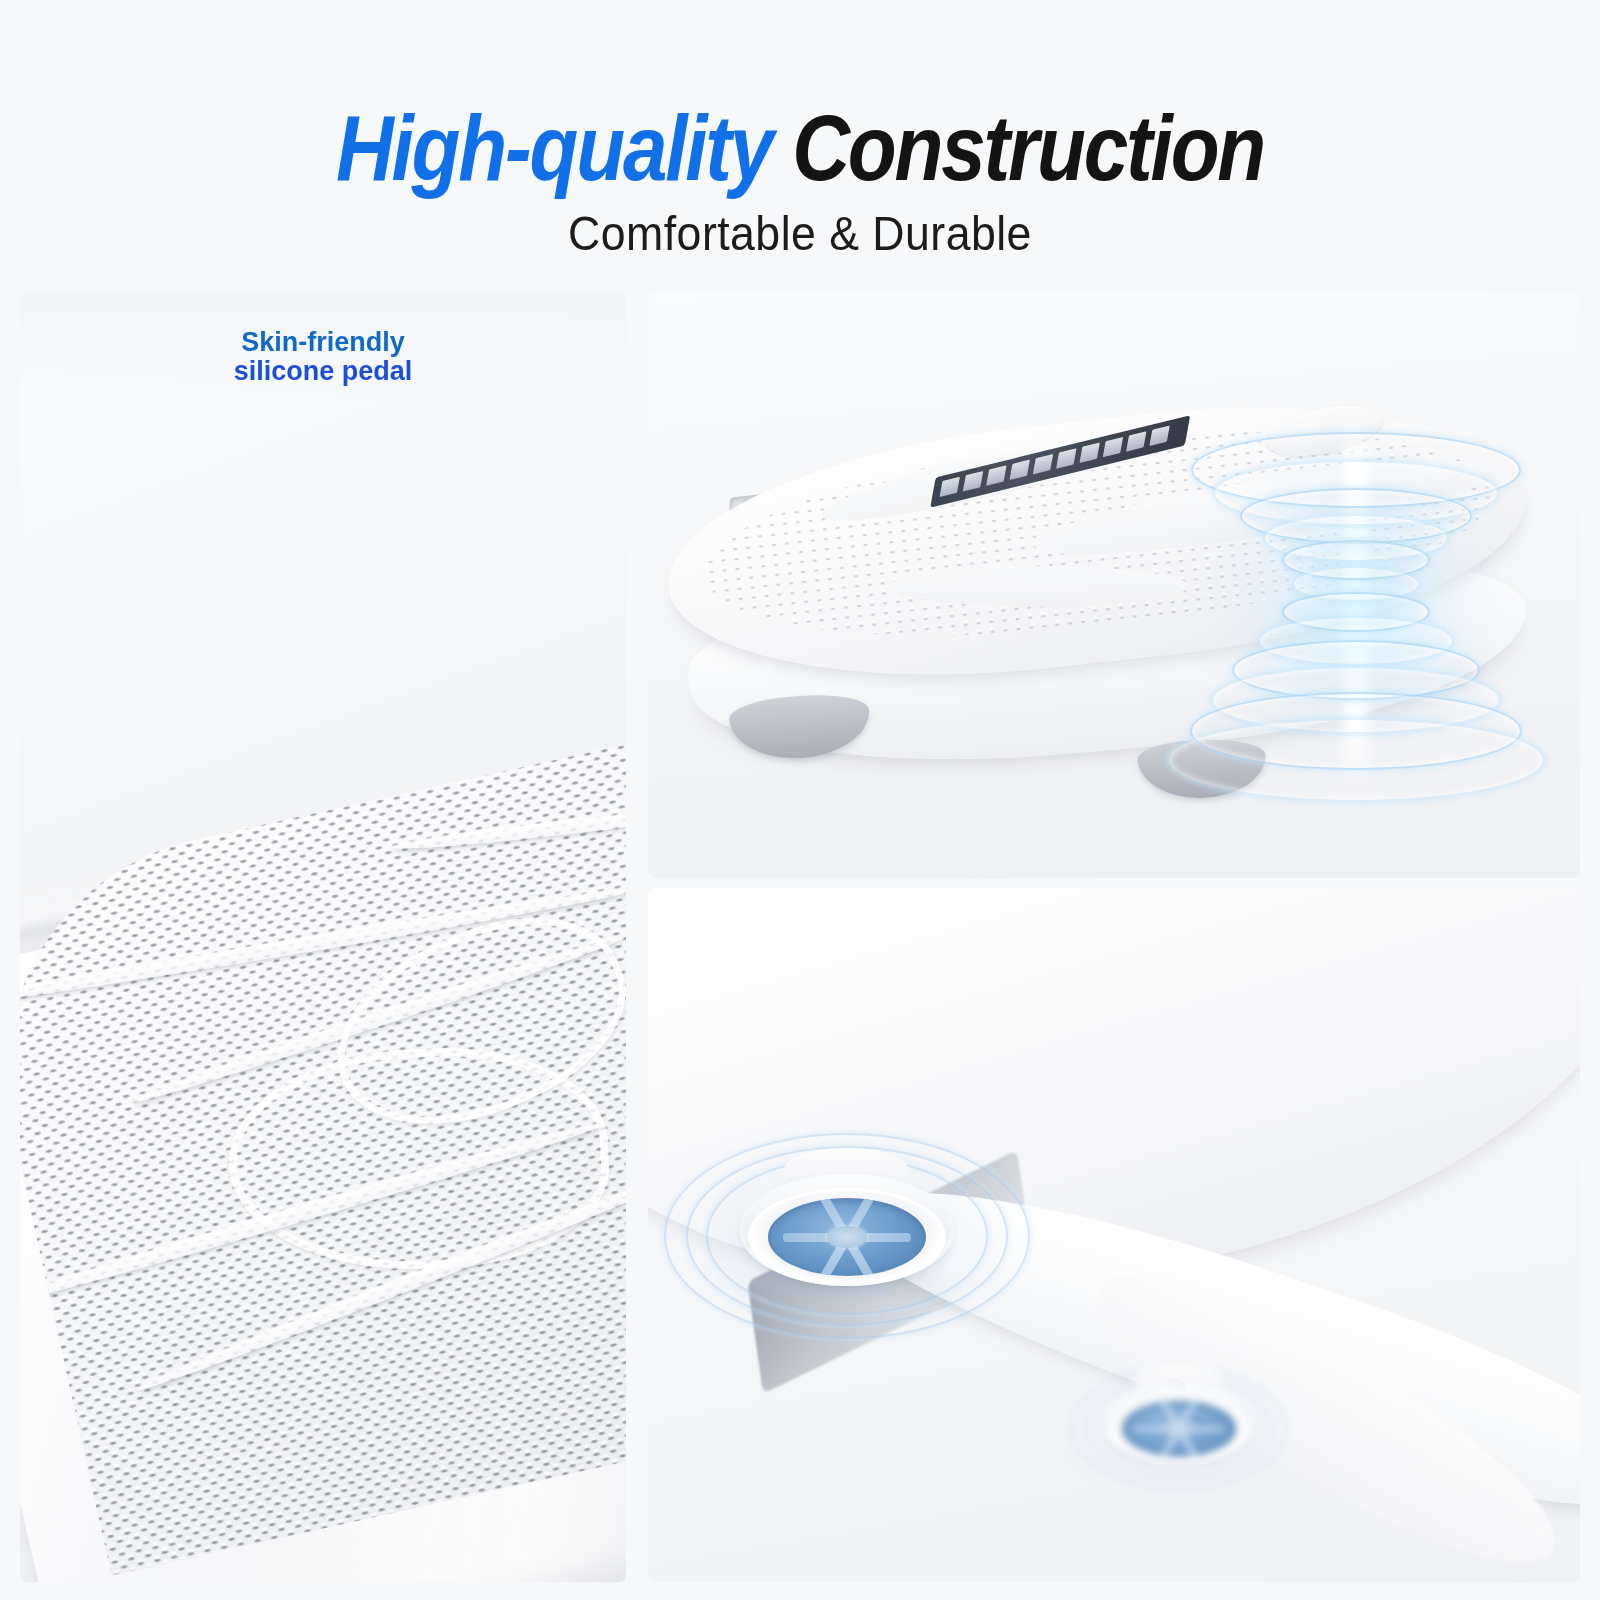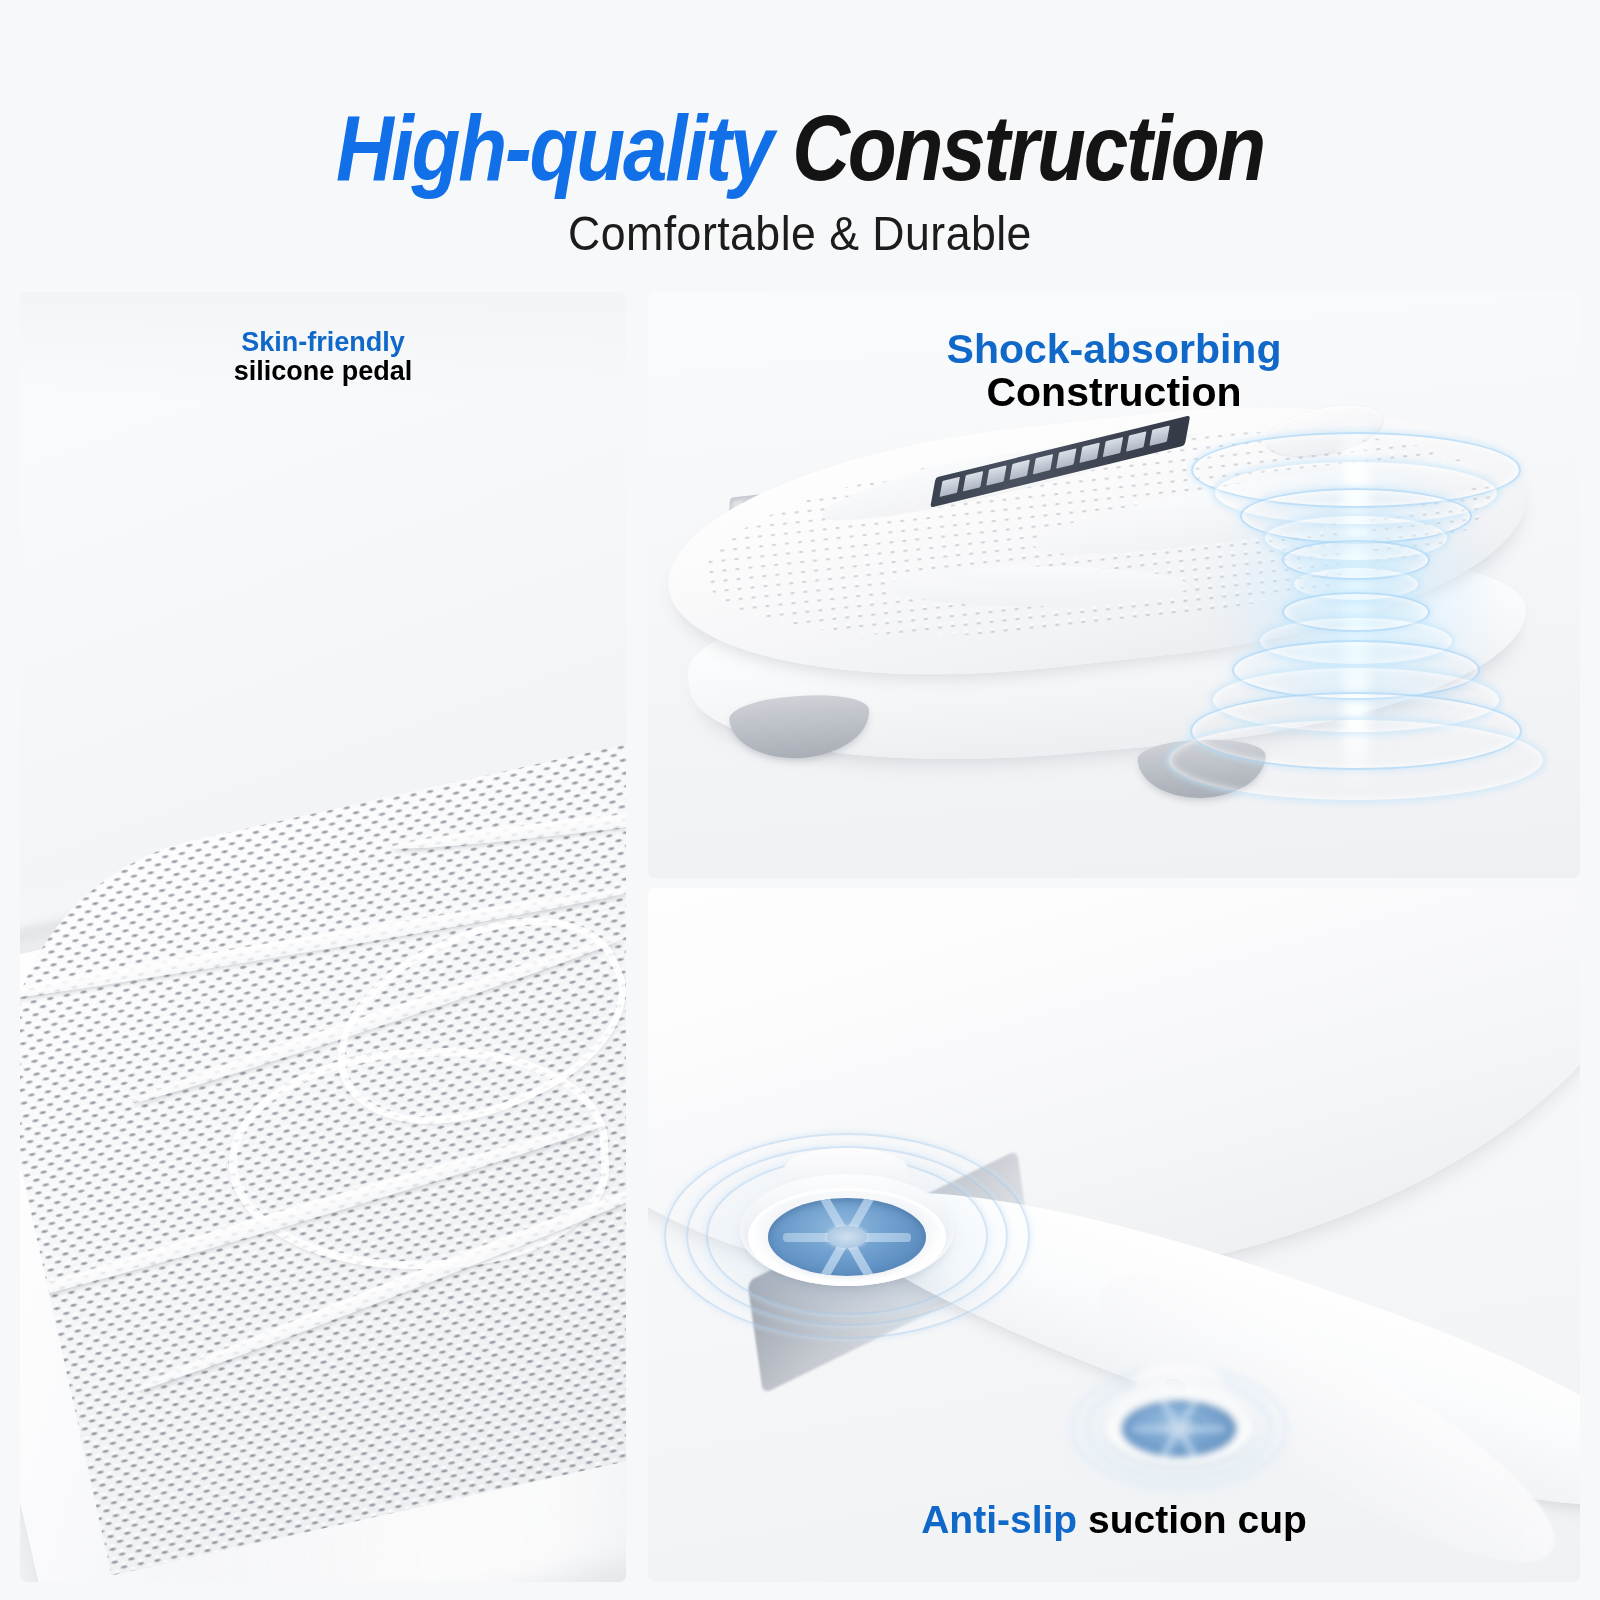--- a/index.html
+++ b/index.html
@@ -35,21 +35,21 @@
     position:absolute; overflow:hidden; border-radius:7px;
     background:#f2f3f5;
   }
   #panel-left   { left:20px;  top:292px; width:606px;  height:1290px; }
   #panel-tr     { left:648px; top:292px; width:932px;  height:586px;  }
   #panel-br     { left:648px; top:888px; width:932px;  height:694px;  }
 
   .cap { position:absolute; width:100%; text-align:center; z-index:40;
          white-space:nowrap; font-weight:bold; line-height:1.06; }
   .cap .c-blue { color:#1068c9; }
-  .cap .c-dark { color:#000000; }
+  .cap .c-dark { color:#1d4ed8; }
   #cap-left  { top:36px;  font-size:27px; }
   #cap-tr    { top:36px;  font-size:41px; }
   #cap-br    { bottom:42px; font-size:39px; }
   .cap .l2 { display:block; }
 
   
   .pedal-scene { position:absolute; inset:0; background:
       linear-gradient(160deg,#fbfcfd 0%, #f3f4f6 42%, #eceef1 100%); }
 
   
@@ -418,24 +418,20 @@
         <div class="ring soft" style="top:156px; width:128px; height:36px;"></div>
         <div class="ring" style="top:182px; width:148px; height:40px;"></div>
         <div class="ring soft" style="top:206px; width:196px; height:50px;"></div>
         <div class="ring" style="top:230px; width:248px; height:60px;"></div>
         <div class="ring soft" style="top:256px; width:290px; height:68px;"></div>
         <div class="ring" style="top:282px; width:332px; height:78px;"></div>
         <div class="ring soft" style="top:308px; width:378px; height:84px;"></div>
       </div>
     </div>
 
-    <div class="cap" id="cap-tr">
-      <span class="c-blue">Shock-absorbing</span>
-      <span class="l2 c-dark">Construction</span>
-    </div>
   </div>
 
   <div class="panel" id="panel-br">
     <div class="br-scene">
 
       <div class="sc-body"></div>
       <div class="sc-lip"></div>
       <div class="sc-arm"></div>
       <div class="sc-arm2"></div>
       <div class="sc-holes">
@@ -475,18 +471,15 @@
           <div class="spoke" style="transform:rotate(60deg);"></div>
           <div class="spoke" style="transform:rotate(120deg);"></div>
           <div class="spoke" style="transform:rotate(180deg);"></div>
           <div class="spoke" style="transform:rotate(240deg);"></div>
           <div class="spoke" style="transform:rotate(300deg);"></div>
           <div class="cup-hub"></div>
         </div>
       </div>
     </div>
 
-    <div class="cap" id="cap-br">
-      <span class="c-blue">Anti-slip</span><span>&nbsp;</span><span class="c-dark">suction cup</span>
-    </div>
   </div>
 
 </div>
 
 </body></html>

